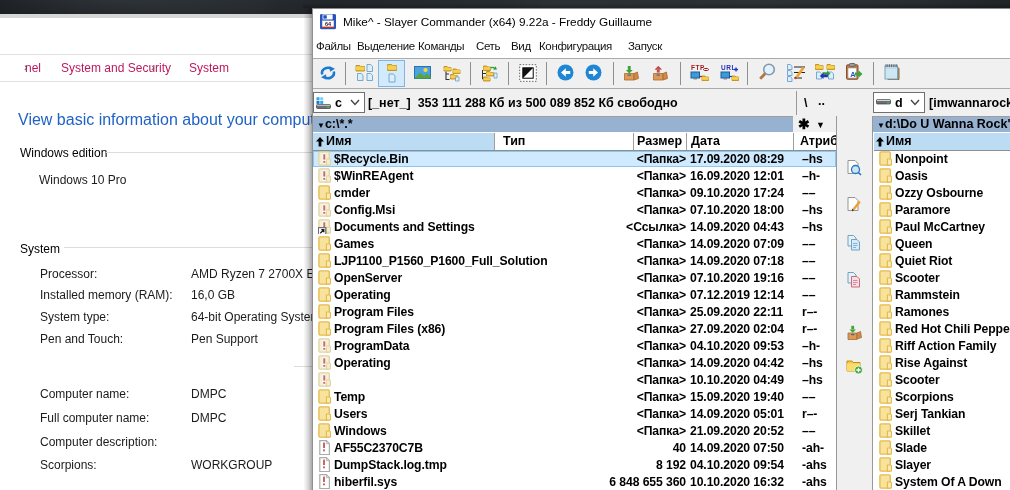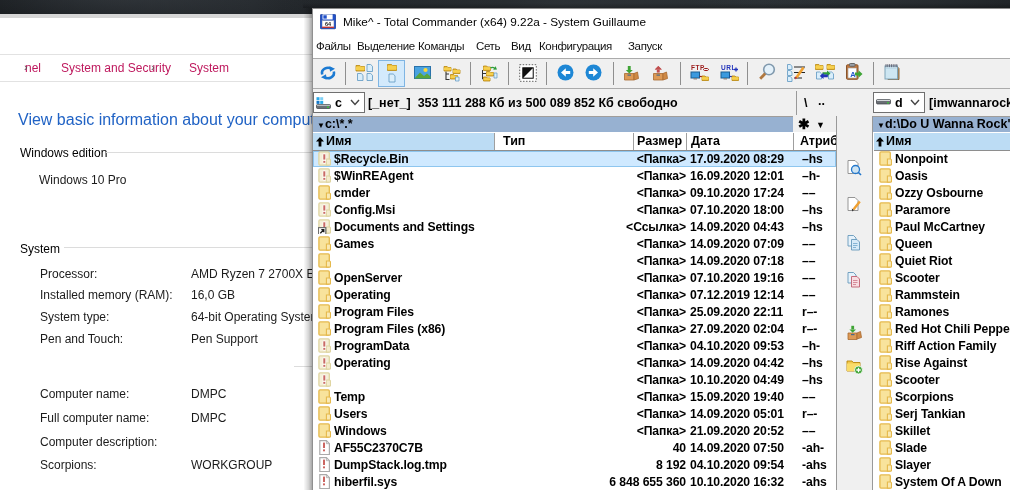--- a/index.html
+++ b/index.html
@@ -129,21 +129,21 @@
 <div id="shadow" class="abs"></div>
 
 <svg class="abs" style="left:320px;top:14px" width="16" height="16" viewBox="0 0 19 19">
   <rect x="0.5" y="0.5" width="18" height="17" rx="1" fill="#2050c8" stroke="#1a3fa0"></rect>
   <rect x="3" y="0.5" width="12" height="6" fill="#fff"></rect>
   <rect x="4" y="1.5" width="4" height="4" fill="#2050c8"></rect>
   <rect x="2.5" y="8" width="14" height="8" fill="#fff" stroke="#b0b0b0" stroke-width="0.5"></rect>
   <rect x="2.5" y="15" width="14" height="1.6" fill="#c03030"></rect>
   <text x="9.5" y="14.5" font-family="Liberation Sans" font-size="6.5" font-weight="bold" fill="#222" text-anchor="middle">64</text>
 </svg>
-<div class="ttl abs" style="left:343px;top:15px">Mike^ - Total Commander (x64) 9.22a - System Guillaume</div>
+<div class="ttl abs" style="left:343px;top:15px">Mike^ - Slayer Commander (x64) 9.22a - Freddy Guillaume</div>
 
 <div class="menuitem abs" style="left:316px;top:40px">Файлы</div>
 <div class="menuitem abs" style="left:357px;top:40px">Выделение</div>
 <div class="menuitem abs" style="left:418px;top:40px">Команды</div>
 <div class="menuitem abs" style="left:476px;top:40px">Сеть</div>
 <div class="menuitem abs" style="left:511px;top:40px">Вид</div>
 <div class="menuitem abs" style="left:539px;top:40px">Конфигурация</div>
 <div class="menuitem abs" style="left:628px;top:40px">Запуск</div>
 
 <div id="toolbar" class="abs"></div>
@@ -399,20 +399,21 @@
       </svg>
       <span class="nm">Games</span>
       <span class="sz">&lt;Папка&gt;</span>
       <span class="dt">14.09.2020 07:09</span>
       <span class="at">––</span>
     </div>
 <div class="row" style="top:252px">
       <svg class="fi" viewBox="0 0 13 15">
         <use href="#folder"></use>
       </svg>
+      <span class="nm">LJP1100_P1560_P1600_Full_Solution</span>
       <span class="sz">&lt;Папка&gt;</span>
       <span class="dt">14.09.2020 07:18</span>
       <span class="at">––</span>
     </div>
 <div class="row" style="top:269px">
       <svg class="fi" viewBox="0 0 13 15">
         <use href="#folder"></use>
       </svg>
       <span class="nm">OpenServer</span>
       <span class="sz">&lt;Папка&gt;</span>

